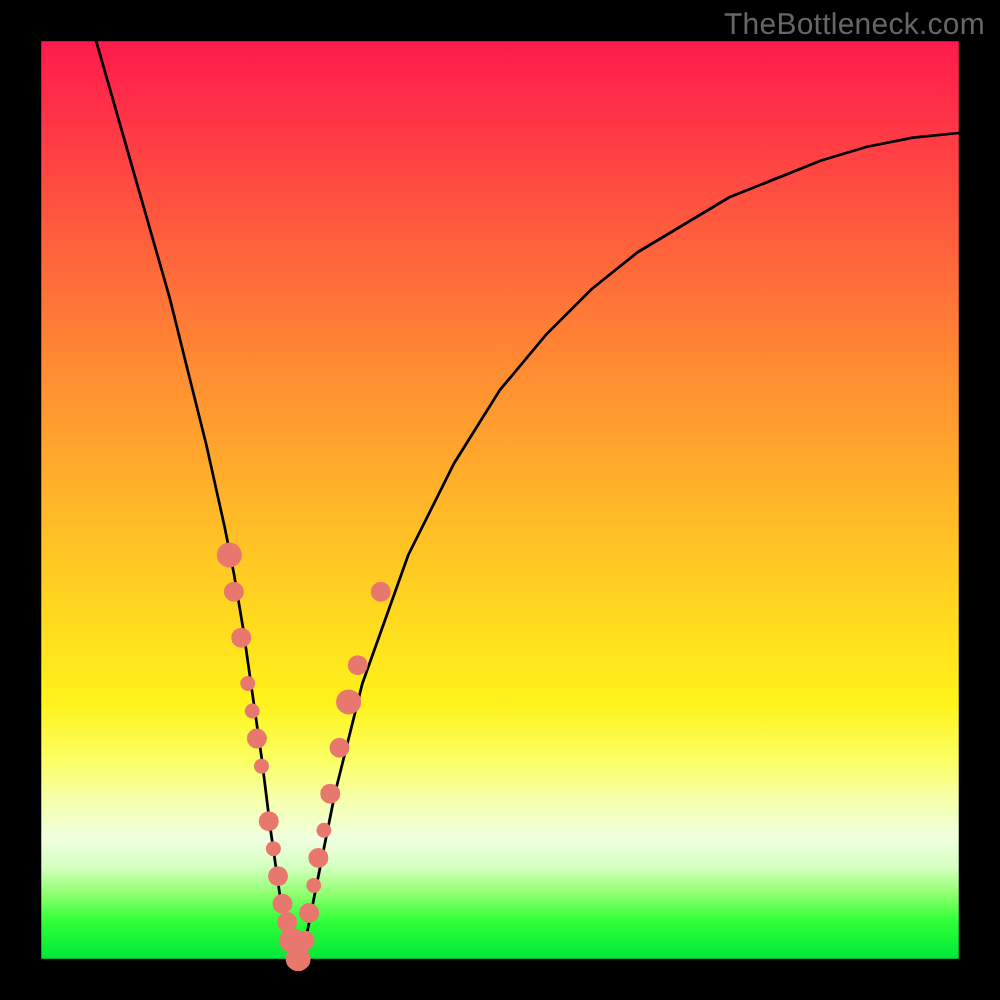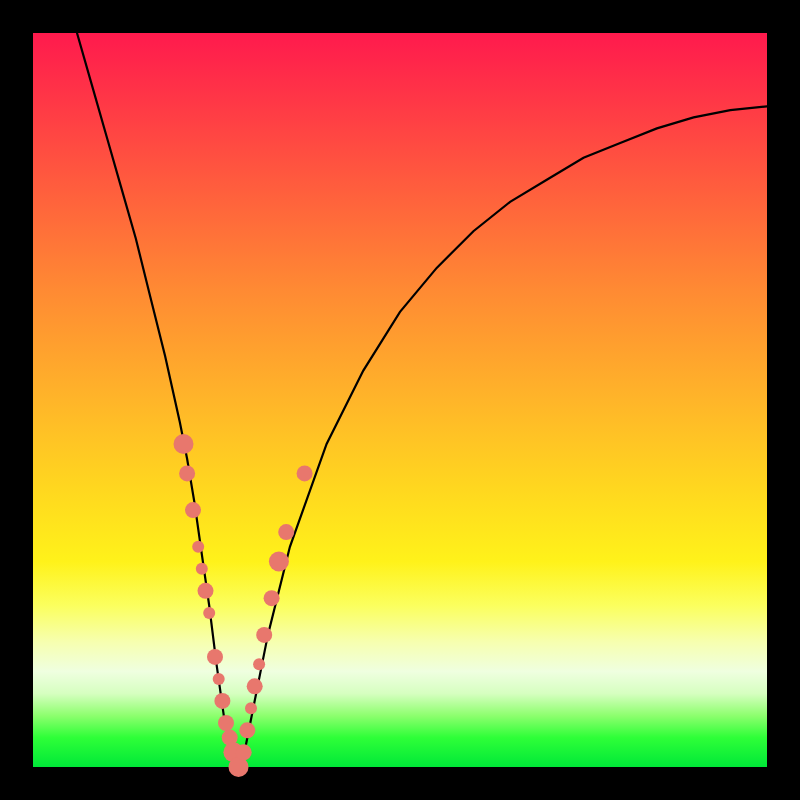--- a/index.html
+++ b/index.html
@@ -101,14 +101,15 @@
           <circle cx="226.1" cy="631.2" r="6" class="dot"></circle>
           <circle cx="231.2" cy="601.9" r="8" class="dot"></circle>
           <circle cx="238.6" cy="565.2" r="8" class="dot"></circle>
           <circle cx="245.9" cy="528.5" r="10" class="dot"></circle>
           <circle cx="253.2" cy="499.1" r="8" class="dot"></circle>
           <circle cx="271.6" cy="440.4" r="8" class="dot"></circle>
         </g>
     </svg>
   </div>
 
+  <div class="watermark">TheBottleneck.com</div>
 
 </div>
 
 </body></html>

